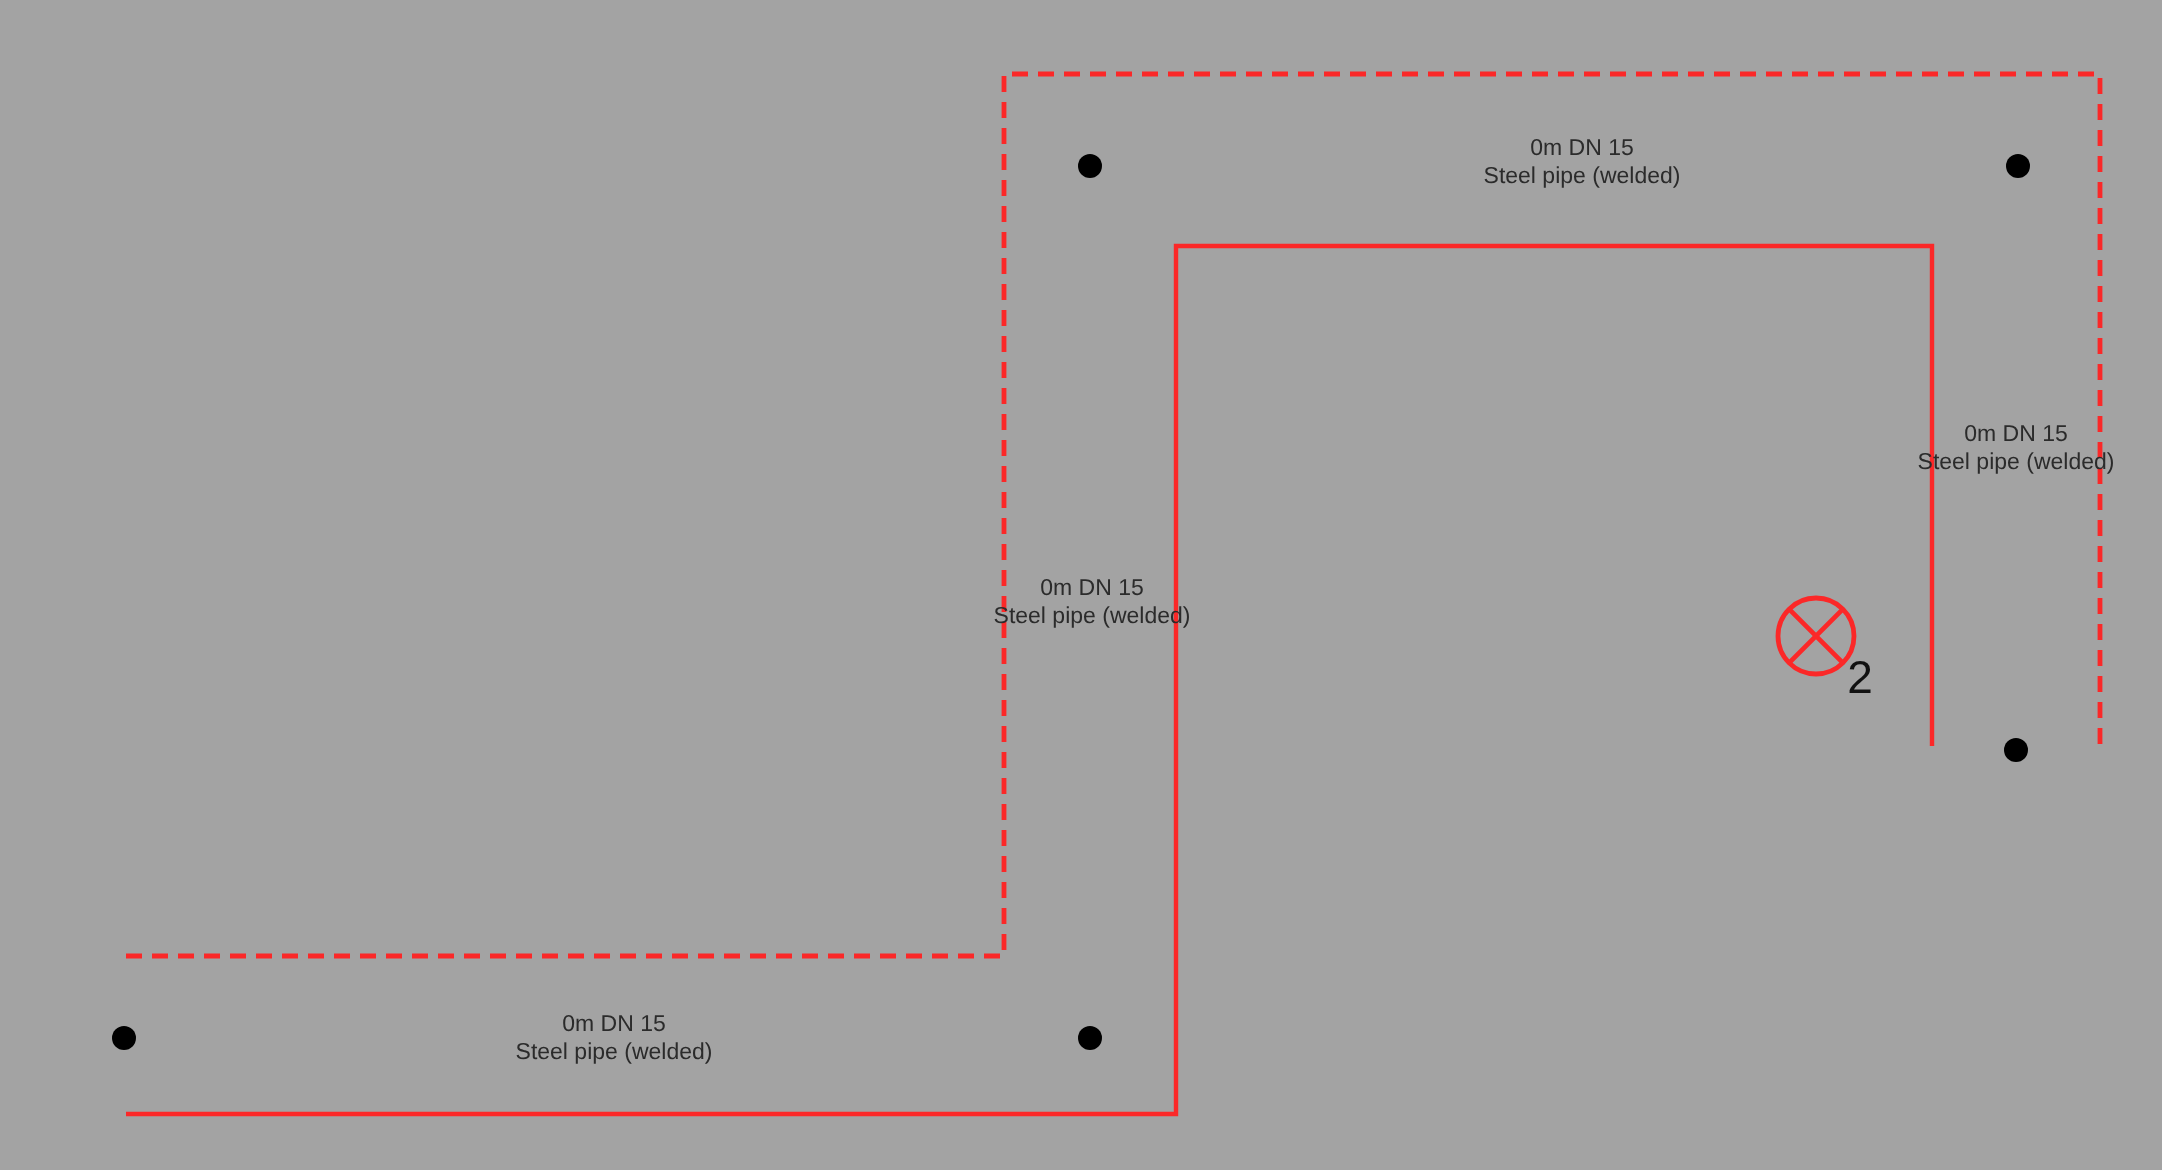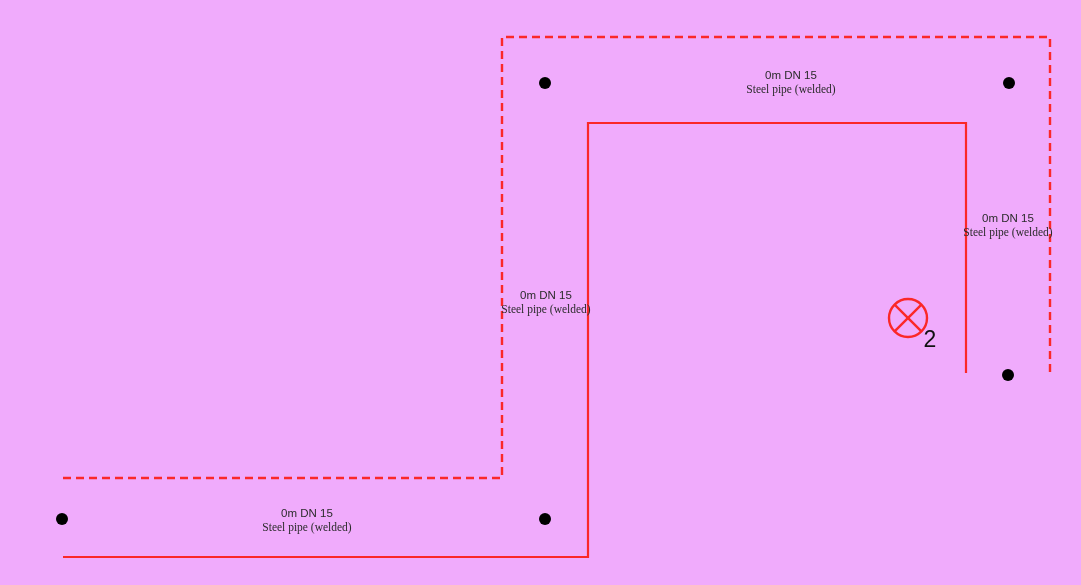--- a/index.html
+++ b/index.html
@@ -32,35 +32,35 @@
     font-family: "Liberation Sans", sans-serif;
     font-size: 11.5px;
     line-height: 13.5px;
     color: #2b2b2b;
     white-space: nowrap;
     transform: translate(-50%, -50%);
     pointer-events: none;
     letter-spacing: 0px;
   }
   .pipe-label .label-line-1 { display: block; }
-  .pipe-label .label-line-2 { display: block; font-family: Liberation Serif, serif; }
+  .pipe-label .label-line-2 { display: block; }
   .valve-number {
     position: absolute;
     font-family: "Liberation Sans", sans-serif;
     font-size: 23px;
     line-height: 23px;
     color: #111111;
     white-space: nowrap;
     transform: translate(-50%, -50%);
   }
 </style>
 </head>
 <body>
 
-<div id="canvas-root" style="width: 1081px; height: 585px; background: #f0abfc;">
+<div id="canvas-root" style="width: 1081px; height: 585px; background: #a3a3a3;">
 
   <svg id="diagram-svg" viewBox="0 0 1081 585" xmlns="http://www.w3.org/2000/svg">
 
     <polyline id="dashed-highlight-route" fill="none" stroke="#fb2828" stroke-width="2.4" stroke-dasharray="8 5" stroke-linecap="butt" stroke-linejoin="miter" points="63,478 502,478 502,37 1050,37 1050,373"></polyline>
 
     <polyline id="solid-pipe-route" fill="none" stroke="#fb2828" stroke-width="2.2" stroke-linecap="butt" stroke-linejoin="miter" points="63,557 588,557 588,123 966,123 966,373"></polyline>
 
     <g>
       <circle id="valve-circle" cx="908" cy="318" r="19" fill="none" stroke="#fb2828" stroke-width="2.4"></circle>
       <line x1="894.567" y1="304.567" x2="921.433" y2="331.433" stroke="#fb2828" stroke-width="2.4"></line>

